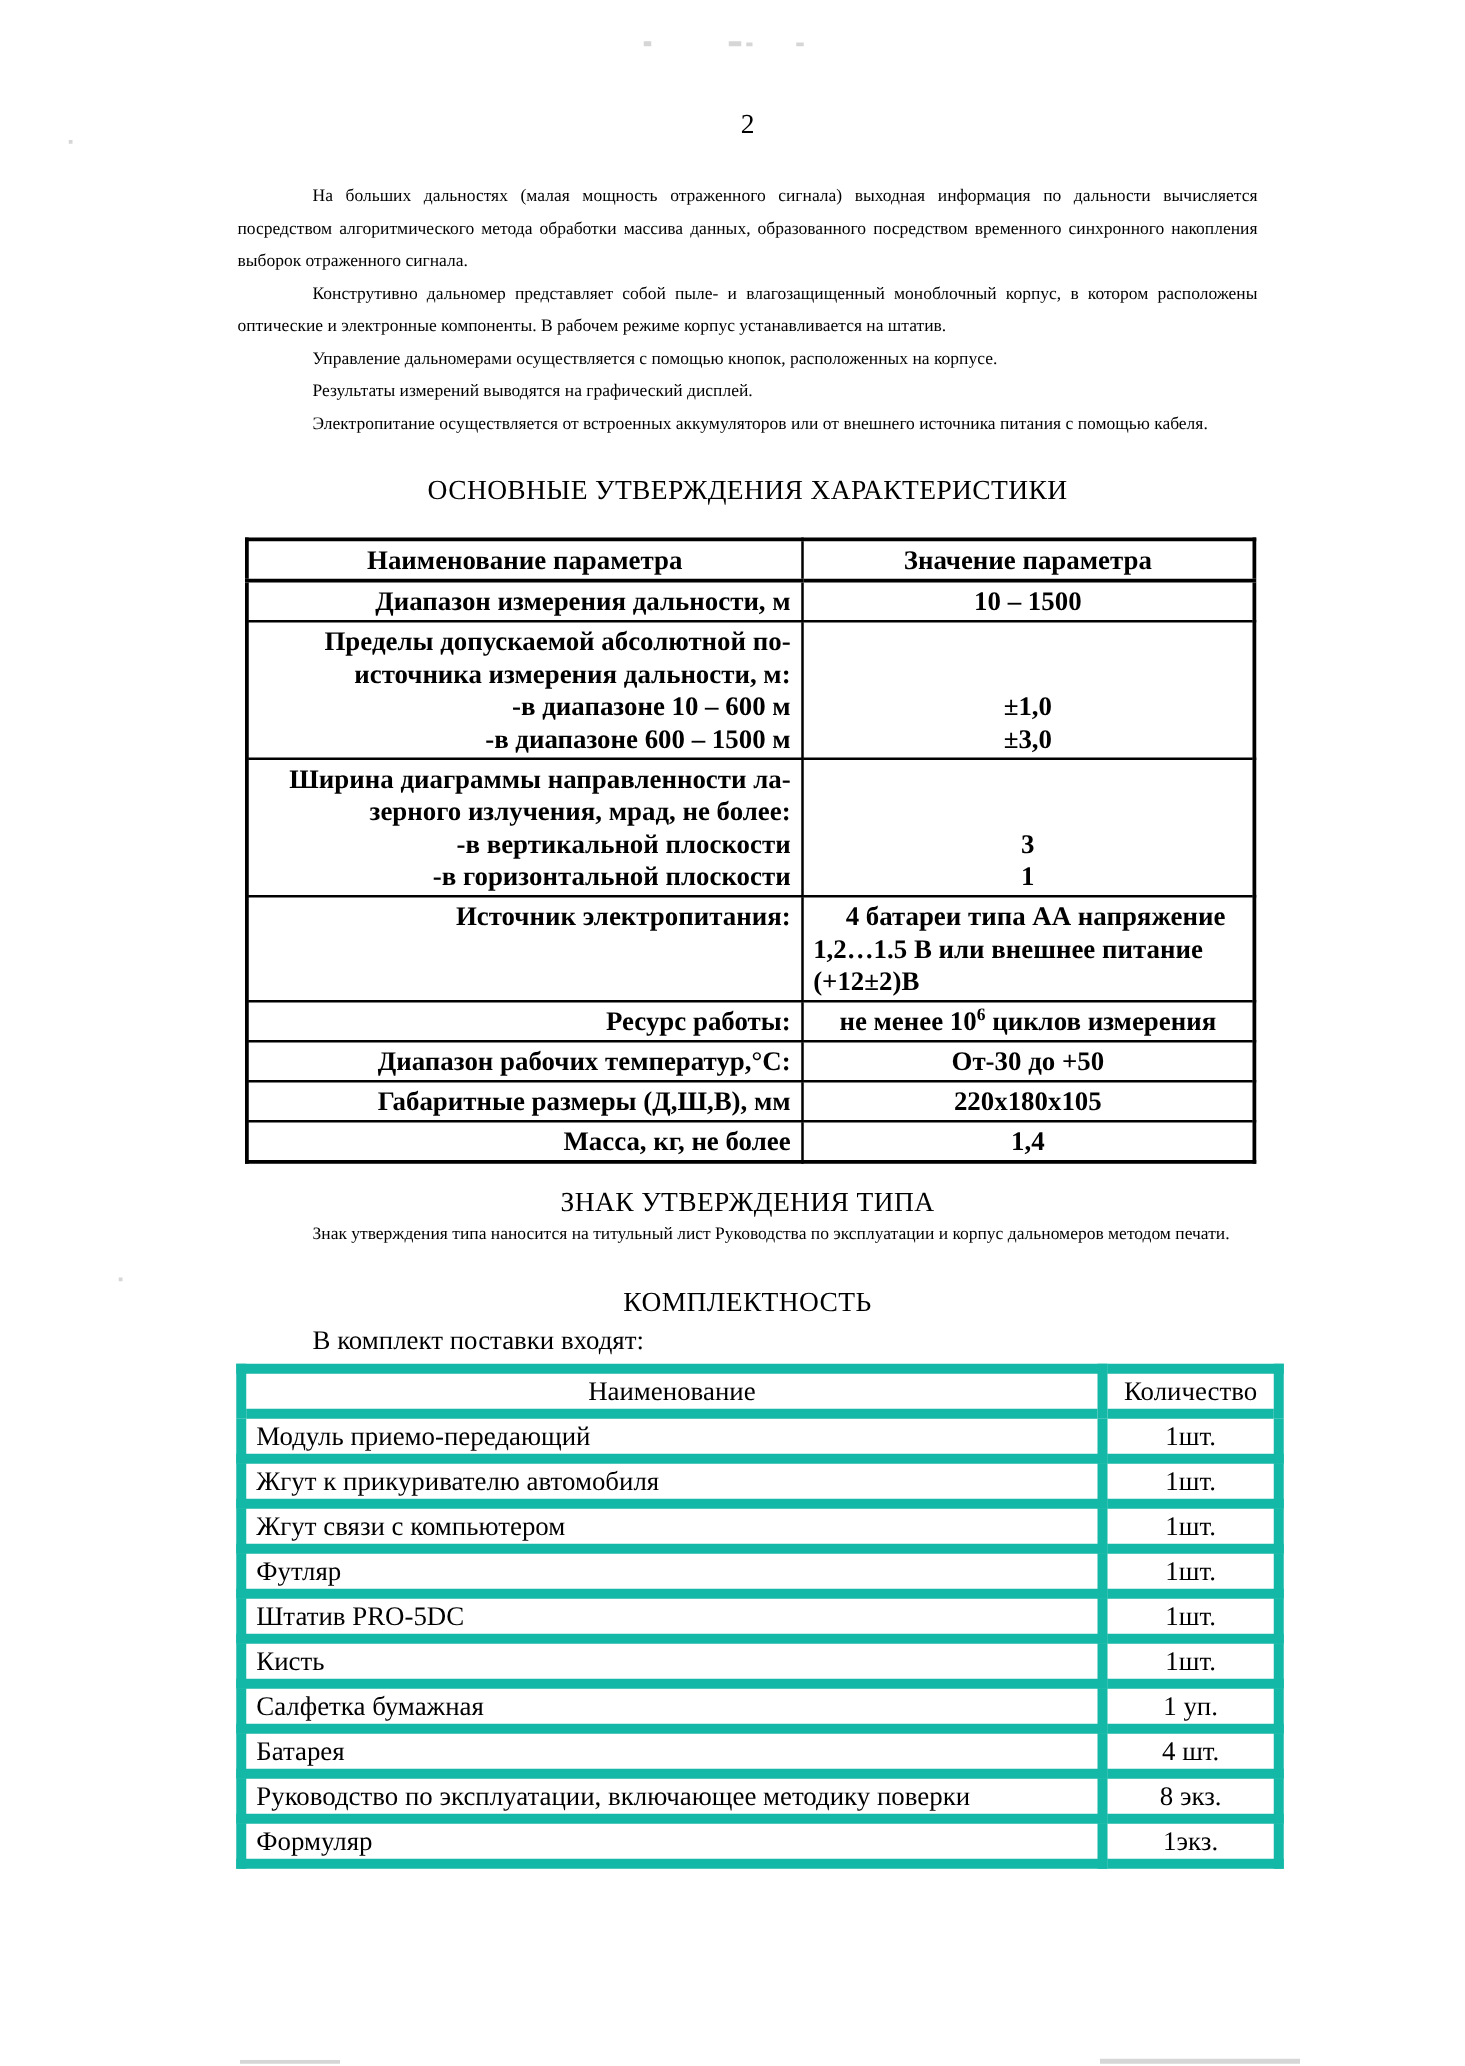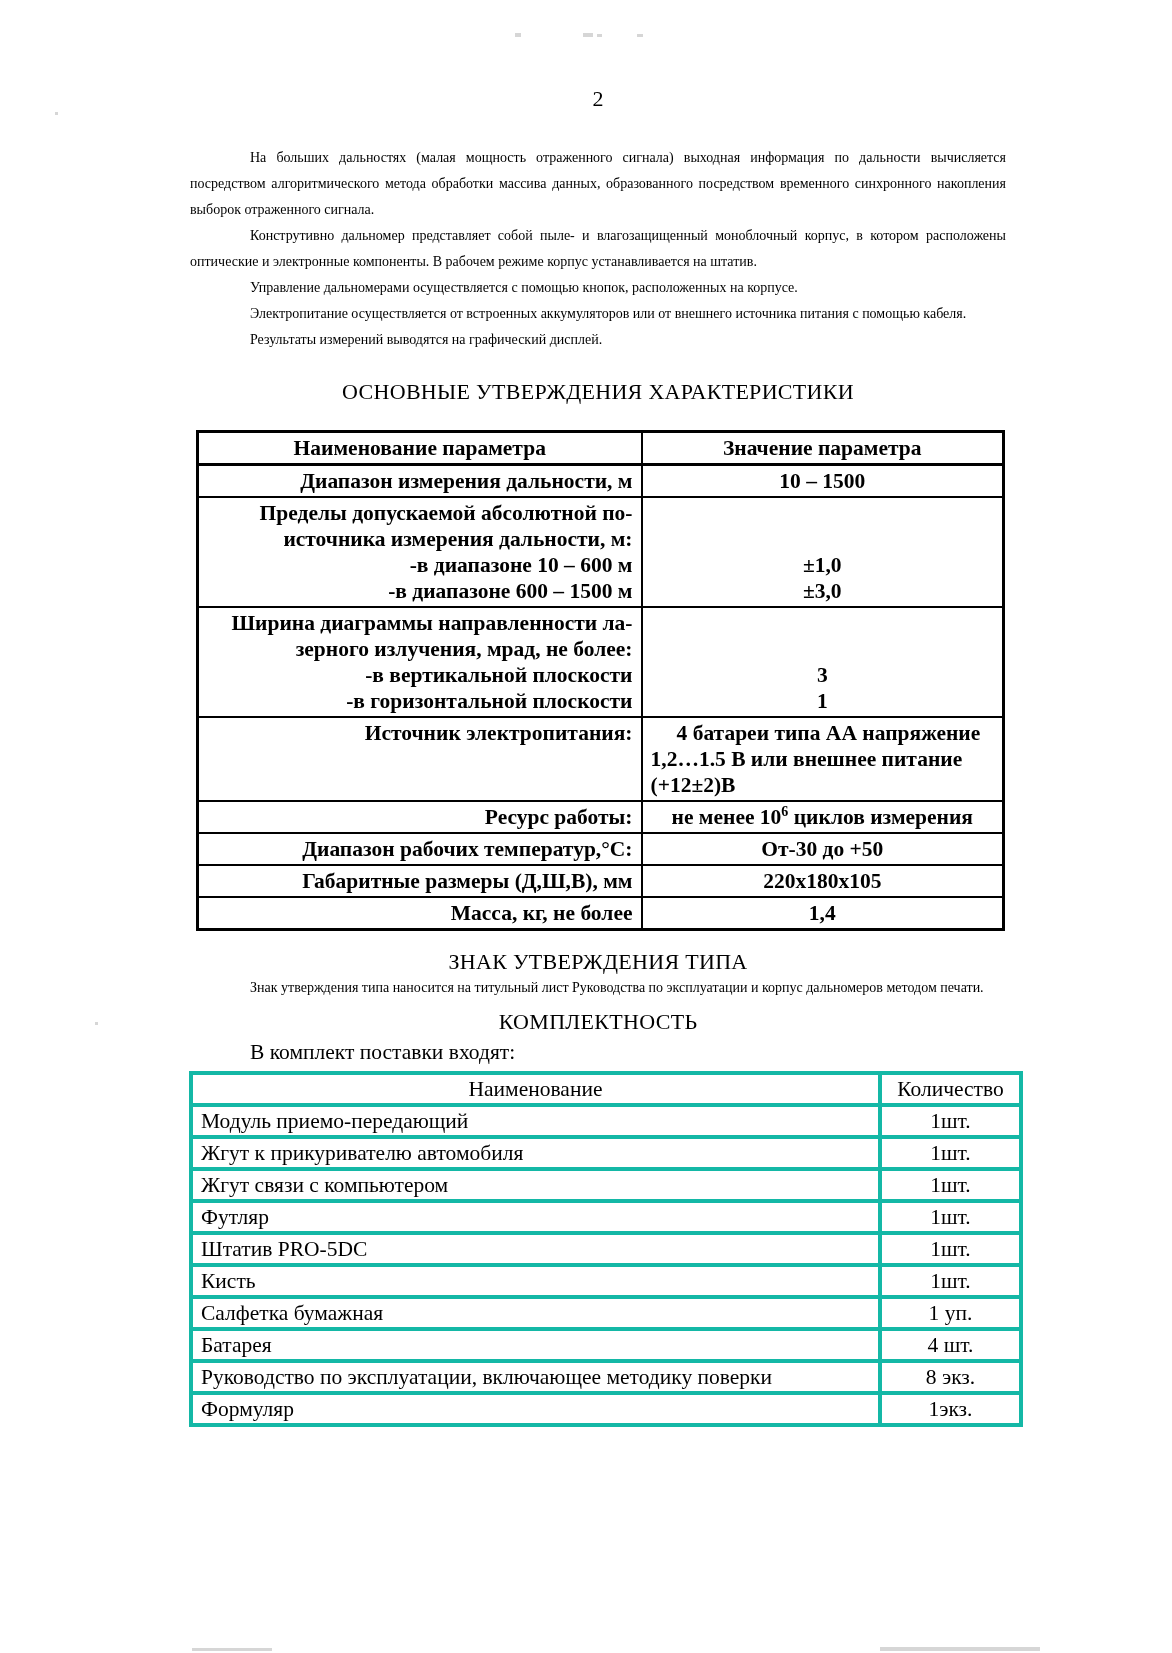--- a/index.html
+++ b/index.html
@@ -22,21 +22,21 @@
     margin: 0; font-size: 14px; line-height: 26px;
     text-align: justify; text-indent: 60px;
   }
 
   .section-title {
     text-align: center; font-size: 22px; line-height: 26px; font-weight: normal;
     margin: 0; letter-spacing: 0.3px;
   }
   .title-tech  { margin-top: 26px; }
   .title-znak  { margin-top: 18px; }
-  .title-kompl { margin-top: 8px; }
+  .title-kompl { margin-top: 28px; }
 
   table { border-collapse: collapse; table-layout: fixed; }
   .tech-table { margin-top: 25px; margin-left: 6px; width: 806px; border: 3px solid #000; }
   .tech-table th, .tech-table td {
     border: 2px solid #000; vertical-align: top;
     font-size: 21.5px; font-weight: bold; padding: 2px 8px;
   }
   .tech-table th { text-align: center; line-height: 26px; border-bottom-width: 3px; }
   .cell-line { line-height: 26px; white-space: pre-wrap; min-height: 26px; }
   .name-cell { text-align: right; }
@@ -45,21 +45,21 @@
   .sup { vertical-align: super; font-size: 14px; line-height: 0; }
 
   .type-text { margin-top: 0; }
 
   .intro-line {
     margin: 4px 0 0 0; font-size: 21.5px; line-height: 26px; text-indent: 60px;
   }
 
   .kit-table { margin-top: 6px; margin-left: -1px; width: 830px; border: 3px solid #000; }
   .kit-table th, .kit-table td {
-    border: 4px solid #14b8a6; font-size: 21.5px; font-weight: normal;
+    border: 8px solid #14b8a6; font-size: 21.5px; font-weight: normal;
     line-height: 24px; padding: 2px 8px; vertical-align: top;
   }
   .kit-table th { text-align: center; border-bottom-width: 3px; }
   .kit-name { text-align: left; }
   .kit-qty { text-align: center; padding: 2px 2px; }
 
   .speck { position: absolute; background: #b5b5b5; opacity: 0.55; }
 </style>
 </head>
 <body>
@@ -76,22 +76,22 @@
   <div class="speck" style="left:880px; top:1647px; width:160px; height:4px;"></div>
 
   <div class="content">
 
     <div class="page-number">2</div>
 
     <div class="paragraphs">
       <p class="para">На больших дальностях (малая мощность отраженного сигнала) выходная информация по дальности вычисляется посредством алгоритмического метода обработки массива данных, образованного посредством временного синхронного накопления выборок отраженного сигнала.</p>
       <p class="para">Конструтивно дальномер представляет собой пыле- и влагозащищенный моноблочный корпус, в котором расположены оптические и электронные компоненты. В рабочем режиме корпус устанавливается на штатив.</p>
       <p class="para">Управление дальномерами осуществляется с помощью кнопок, расположенных на корпусе.</p>
+      <p class="para">Результаты измерений выводятся на графический дисплей.</p>
       <p class="para">Электропитание осуществляется от встроенных аккумуляторов или от внешнего источника питания с помощью кабеля.</p>
-      <p class="para">Результаты измерений выводятся на графический дисплей.</p>
     </div>
 
     <h2 class="section-title title-tech">ОСНОВНЫЕ УТВЕРЖДЕНИЯ ХАРАКТЕРИСТИКИ</h2>
 
     <table class="tech-table">
       <colgroup>
           <col style="width:444px">
           <col style="width:362px">
         </colgroup>
       <thead>

